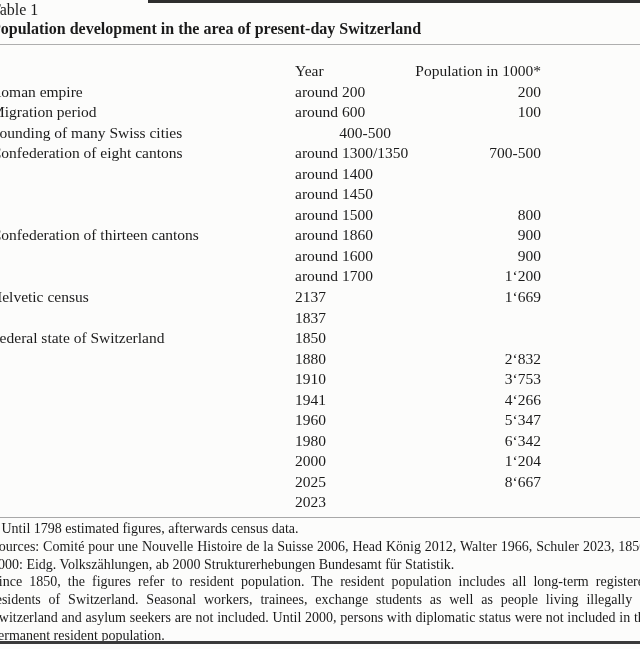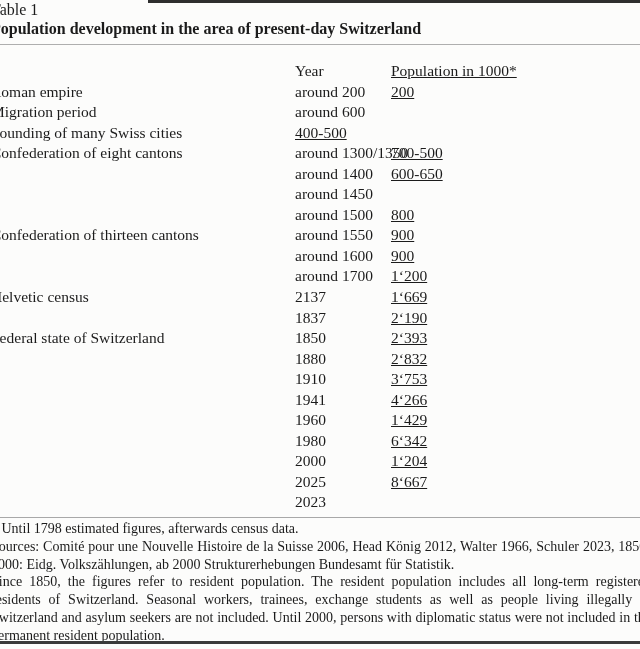--- a/index.html
+++ b/index.html
@@ -28,21 +28,21 @@
 
   .table { position: absolute; left: 0; top: 61px; width: 660px; }
   .row {
     display: grid;
     grid-template-columns: 304px 96px 150px;
     height: 20.55px; line-height: 20.55px;
     font-size: 15.5px;
     white-space: nowrap;
   }
   .cell { overflow: visible; }
-  .c-pop { text-align: left; text-decoration: underline; }
+  .c-pop { text-align: right; }
 
   .notes {
     position: absolute; left: 0; top: 520px;
     width: 660px;
     font-size: 14px; line-height: 17.8px;
   }
   .note { margin: 0; }
   .just { text-align: justify; }
 </style>
 </head>
@@ -65,93 +65,91 @@
     </div>
 
   <div class="row">
         <div class="cell c-label">Roman empire</div>
         <div class="cell c-year">around 200</div>
         <div class="cell c-pop">200</div>
       </div>
       <div class="row">
         <div class="cell c-label">Migration period</div>
         <div class="cell c-year">around 600</div>
+        <div class="cell c-pop">100</div>
       </div>
       <div class="row">
         <div class="cell c-label">Founding of many Swiss cities</div>
         <div class="cell c-pop">400-500</div>
       </div>
       <div class="row">
         <div class="cell c-label">Confederation of eight cantons</div>
         <div class="cell c-year">around 1300/1350</div>
         <div class="cell c-pop">700-500</div>
       </div>
       <div class="row">
         <div class="cell c-label"></div>
         <div class="cell c-year">around 1400</div>
-        <div class="cell c-pop">600-650</div>
       </div>
       <div class="row">
         <div class="cell c-label"></div>
         <div class="cell c-year">around 1450</div>
       </div>
       <div class="row">
         <div class="cell c-label"></div>
         <div class="cell c-year">around 1500</div>
         <div class="cell c-pop">800</div>
       </div>
       <div class="row">
         <div class="cell c-label">Confederation of thirteen cantons</div>
-        <div class="cell c-year">around 1550</div>
+        <div class="cell c-year">around 1860</div>
         <div class="cell c-pop">900</div>
       </div>
       <div class="row">
         <div class="cell c-label"></div>
         <div class="cell c-year">around 1600</div>
         <div class="cell c-pop">900</div>
       </div>
       <div class="row">
         <div class="cell c-label"></div>
         <div class="cell c-year">around 1700</div>
         <div class="cell c-pop">1‘200</div>
       </div>
       <div class="row">
         <div class="cell c-label">Helvetic census</div>
         <div class="cell c-year">2137</div>
         <div class="cell c-pop">1‘669</div>
       </div>
       <div class="row">
         <div class="cell c-label"></div>
         <div class="cell c-year">1837</div>
-        <div class="cell c-pop">2‘190</div>
       </div>
       <div class="row">
         <div class="cell c-label">Federal state of Switzerland</div>
         <div class="cell c-year">1850</div>
-        <div class="cell c-pop">2‘393</div>
       </div>
       <div class="row">
         <div class="cell c-label"></div>
         <div class="cell c-year">1880</div>
         <div class="cell c-pop">2‘832</div>
       </div>
       <div class="row">
         <div class="cell c-label"></div>
         <div class="cell c-year">1910</div>
         <div class="cell c-pop">3‘753</div>
       </div>
       <div class="row">
         <div class="cell c-label"></div>
         <div class="cell c-year">1941</div>
         <div class="cell c-pop">4‘266</div>
       </div>
       <div class="row">
         <div class="cell c-label"></div>
         <div class="cell c-year">1960</div>
-        <div class="cell c-pop">1‘429</div>
+        <div class="cell c-pop">5‘347</div>
       </div>
       <div class="row">
         <div class="cell c-label"></div>
         <div class="cell c-year">1980</div>
         <div class="cell c-pop">6‘342</div>
       </div>
       <div class="row">
         <div class="cell c-label"></div>
         <div class="cell c-year">2000</div>
         <div class="cell c-pop">1‘204</div>

